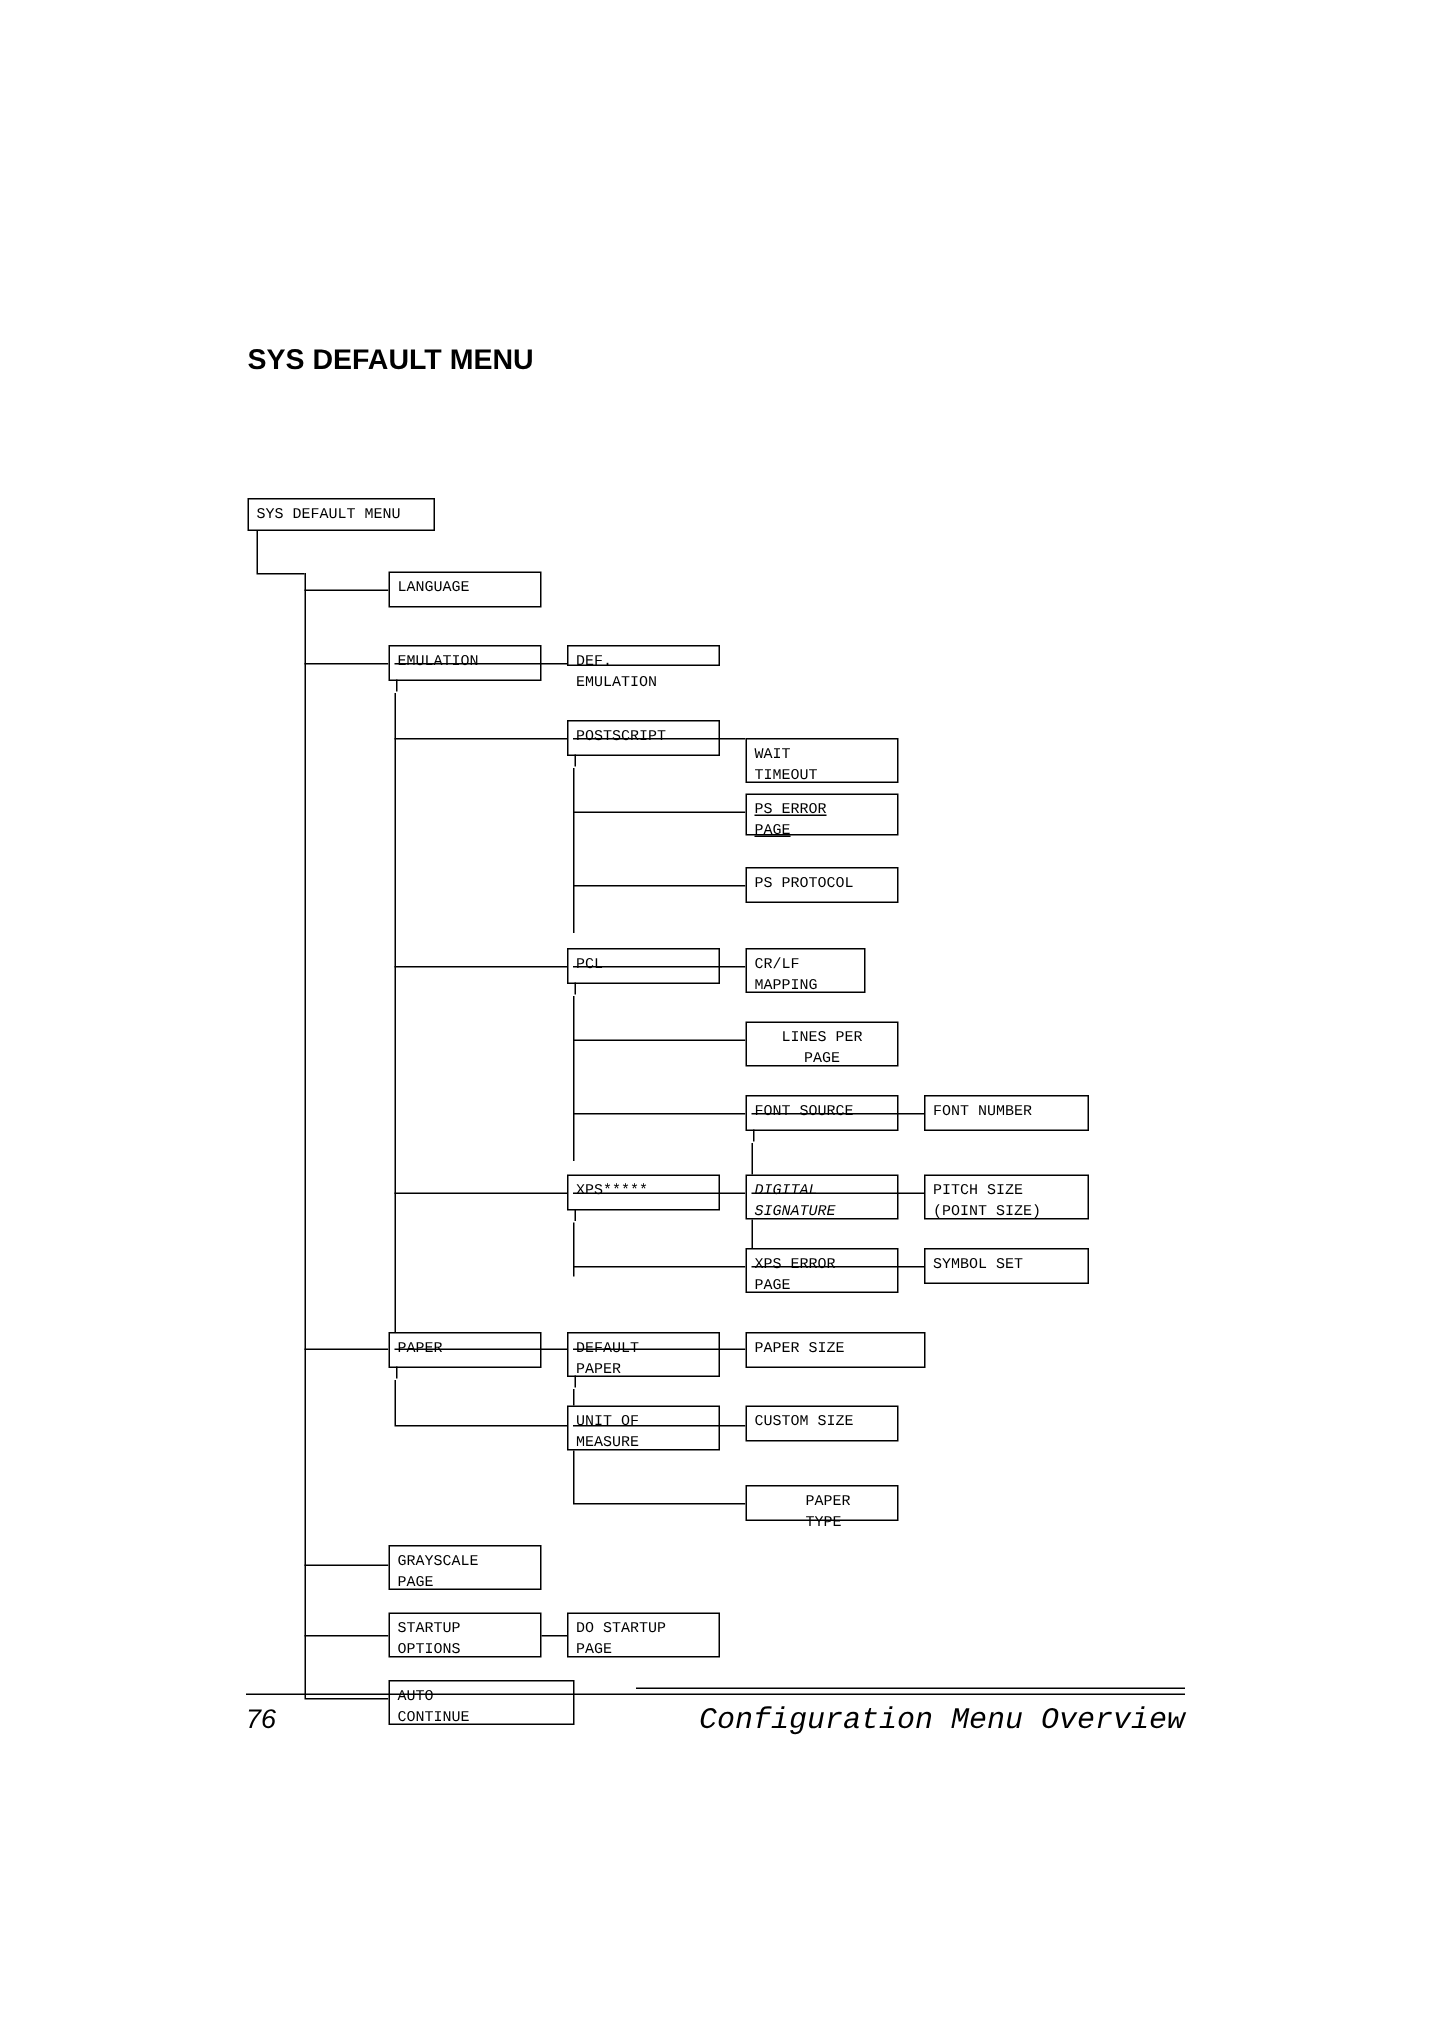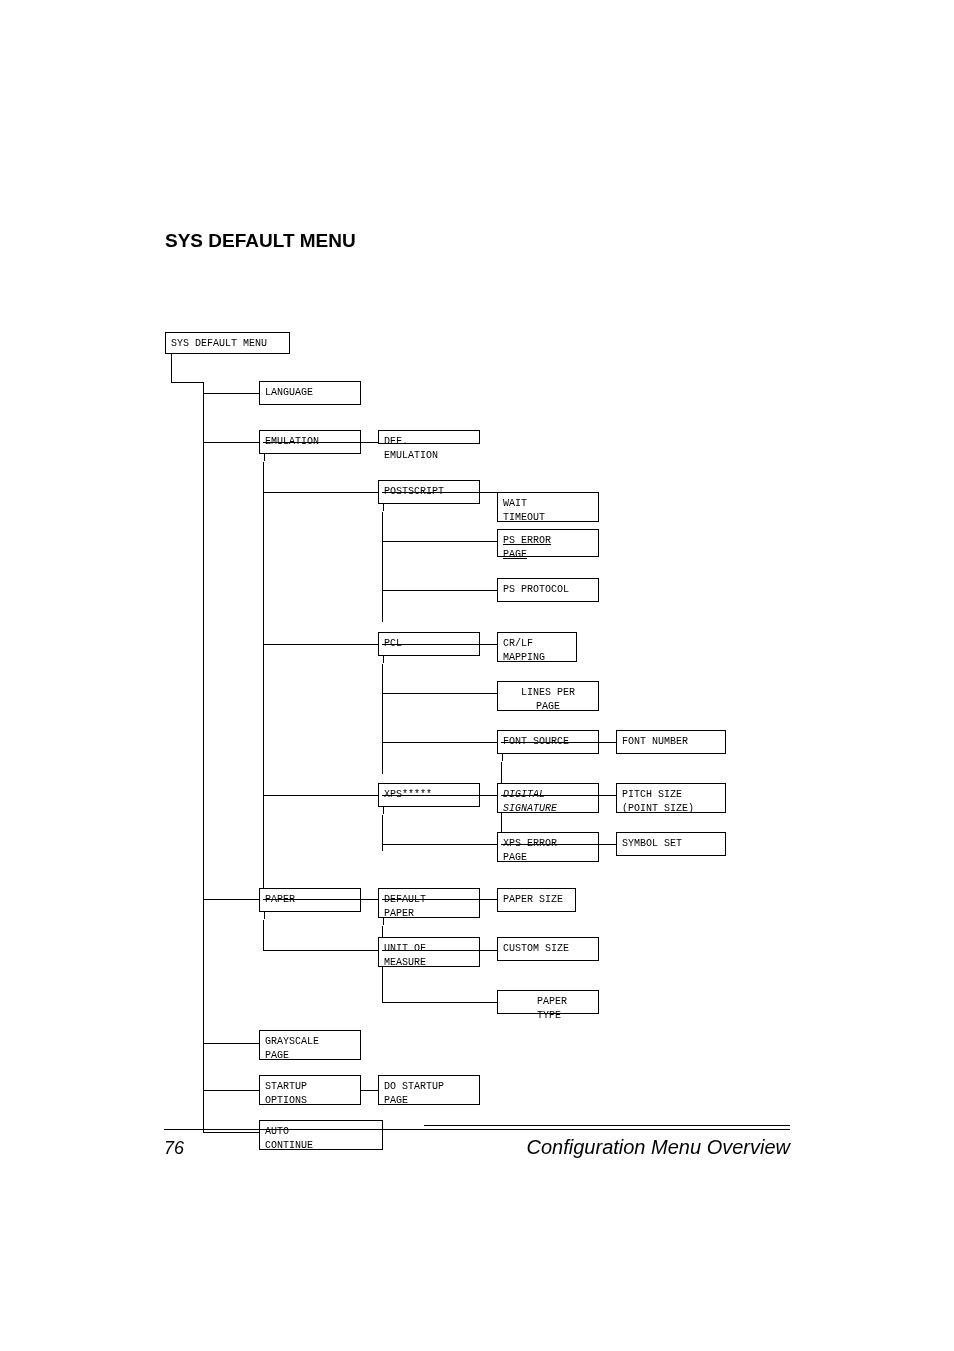--- a/index.html
+++ b/index.html
@@ -77,20 +77,21 @@
       align-items: baseline;
       padding-top: 6px;
     }
     .page-num {
       font-style: italic;
       font-size: 18px;
     }
     .footer-title {
       font-style: italic;
       font-size: 20px;
+      font-family: Liberation Mono, monospace;
     }
   </style>
 </head>
 <body>
 
 <div class="content">
   <h2 class="heading">SYS DEFAULT MENU</h2>
 </div>
 
 <div class="diagram">
@@ -179,21 +180,21 @@
 
   <div class="line" style="left:217px; top:463px; width:115px; height:1px;"></div>
   <div class="box" style="left:332px; top:451px; width:102px; height:30px; white-space:pre-line;font-style:italic;">DIGITAL
 SIGNATURE</div>
 
   <div class="line" style="left:217px; top:512px; width:115px; height:1px;"></div>
   <div class="box" style="left:332px; top:500px; width:102px; height:30px; white-space:pre-line;">XPS ERROR
 PAGE</div>
 
   <div class="line" style="left:217px; top:567px; width:115px; height:1px;"></div>
-  <div class="box" style="left:332px; top:556px; width:79px; height:24px;">PAPER SIZE</div>
+  <div class="box" style="left:332px; top:556px; width:120px; height:24px;">PAPER SIZE</div>
 
   <div class="line" style="left:217px; top:618px; width:115px; height:1px;"></div>
   <div class="box" style="left:332px; top:605px; width:102px; height:24px;">CUSTOM SIZE</div>
 
   <div class="line" style="left:217px; top:670px; width:115px; height:1px;"></div>
   <div class="box" style="left:332px; top:658px; width:102px; height:24px;padding-left:39px;">PAPER TYPE</div>
 
   <div class="line" style="left:336px; top:410px; width:115px; height:1px;"></div>
   <div class="box" style="left:451px; top:398px; width:110px; height:24px;">FONT NUMBER</div>
 

